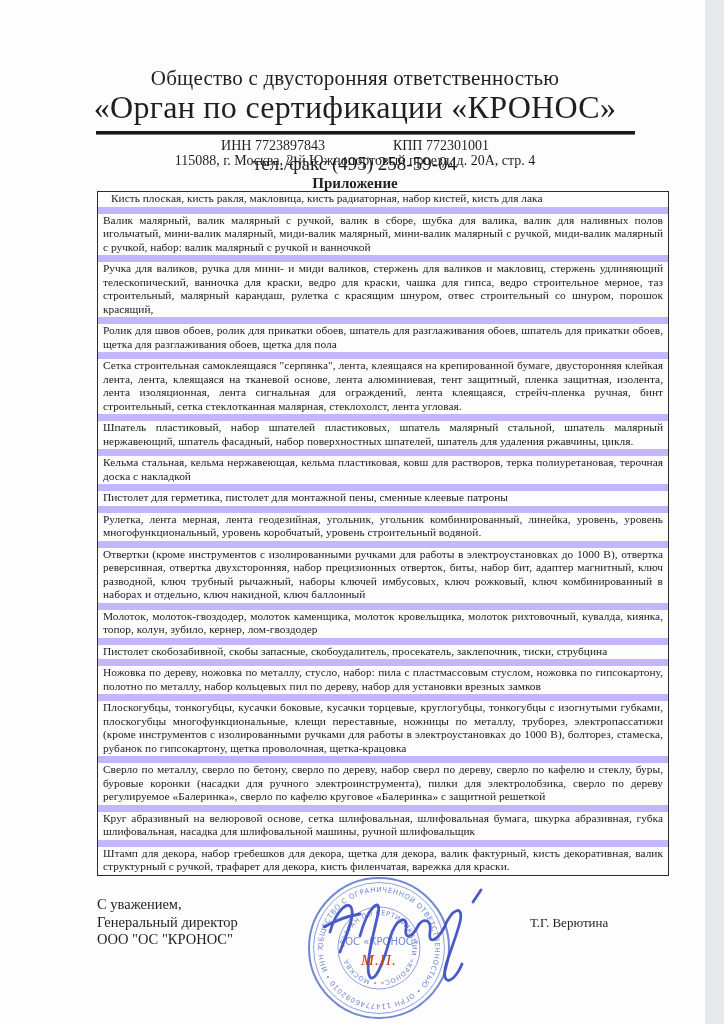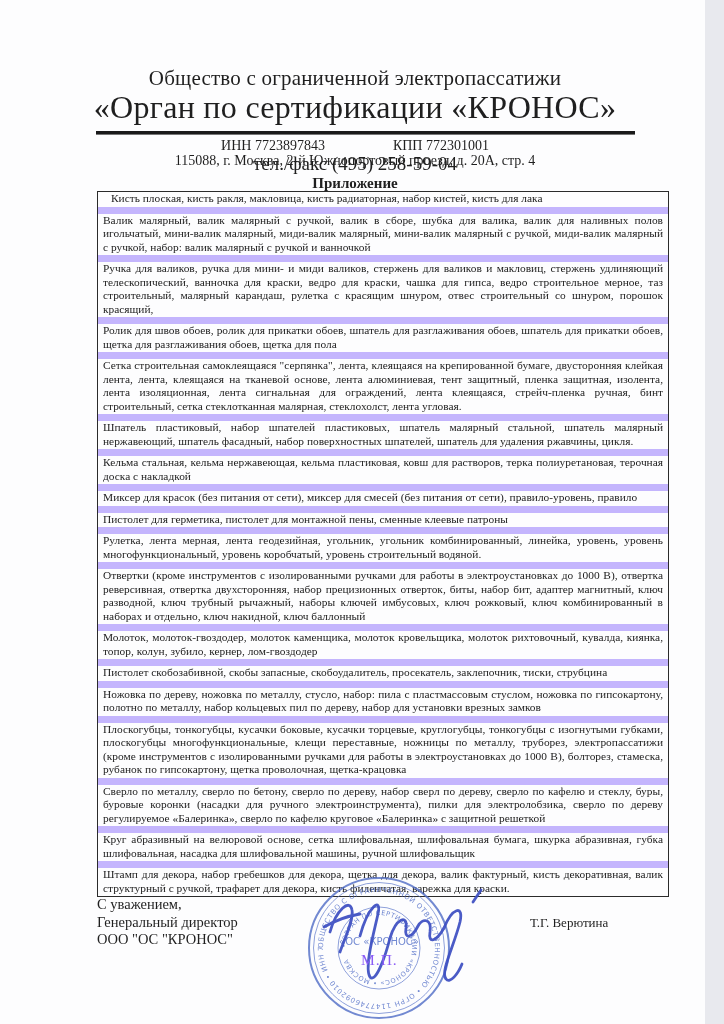--- a/index.html
+++ b/index.html
@@ -57,51 +57,50 @@
   .stamp-svg {
     position:absolute; left:302px; top:871px; width:154px; height:154px;
     opacity:0.82;
   }
   .signature-svg {
     position:absolute; left:316px; top:880px; width:178px; height:118px;
     opacity:0.92;
   }
   .seal-mark {
     position:absolute; left:361px; top:951px;
-    font-size:15.5px; letter-spacing:1px; color:#8b5cf6;
+    font-size:15.5px; letter-spacing:1px; color:#c2410c;font-style:italic;
   }
   .stamp-text { font-family:"DejaVu Sans", sans-serif; }
 </style>
 </head>
 <body>
 
 <div class="scan-edge"></div>
 
 <div class="header">
-  <div class="org-type">Общество с ограниченной электропассатижи</div>
+  <div class="org-type">Общество с двусторонняя ответственностью</div>
   <div class="org-name">«Орган по сертификации «КРОНОС»</div>
   <div class="header-rule"></div>
   <div class="inn-line">
     <span>ИНН 7723897843</span>
     <span>КПП 772301001</span>
   </div>
   <div class="addr-line">115088, г. Москва, 2-й Южнопортовый проезд, д. 20А, стр. 4</div>
   <div class="phone-line">тел./факс (495) 258-59-04</div>
   <div class="appendix">Приложение</div>
 </div>
 
 <div class="products-table">
   <div class="row">Кисть плоская, кисть ракля, макловица, кисть радиаторная, набор кистей, кисть для лака</div>
   <div class="row">Валик малярный, валик малярный с ручкой, валик в сборе, шубка для валика, валик для наливных полов игольчатый, мини-валик малярный, миди-валик малярный, мини-валик малярный с ручкой, миди-валик малярный с ручкой, набор: валик малярный с ручкой и ванночкой</div>
   <div class="row">Ручка для валиков, ручка для мини- и миди валиков, стержень для валиков и макловиц, стержень удлиняющий телескопический, ванночка для краски, ведро для краски, чашка для гипса, ведро строительное мерное, таз строительный, малярный карандаш, рулетка с красящим шнуром, отвес строительный со шнуром, порошок красящий,</div>
   <div class="row">Ролик для швов обоев, ролик для прикатки обоев, шпатель для разглаживания обоев, шпатель для прикатки обоев, щетка для разглаживания обоев, щетка для пола</div>
   <div class="row">Сетка строительная самоклеящаяся "серпянка", лента, клеящаяся на крепированной бумаге, двусторонняя клейкая лента, лента, клеящаяся на тканевой основе, лента алюминиевая, тент защитный, пленка защитная, изолента, лента изоляционная, лента сигнальная для ограждений, лента клеящаяся, стрейч-пленка ручная, бинт строительный, сетка стеклотканная малярная, стеклохолст, лента угловая.</div>
   <div class="row">Шпатель пластиковый, набор шпателей пластиковых, шпатель малярный стальной, шпатель малярный нержавеющий, шпатель фасадный, набор поверхностных шпателей, шпатель для удаления ржавчины, цикля.</div>
   <div class="row">Кельма стальная, кельма нержавеющая, кельма пластиковая, ковш для растворов, терка полиуретановая, терочная доска с накладкой</div>
-  <div class="row">Миксер для красок (без питания от сети), миксер для смесей (без питания от сети), правило-уровень, правило</div>
   <div class="row">Пистолет для герметика, пистолет для монтажной пены, сменные клеевые патроны</div>
   <div class="row">Рулетка, лента мерная, лента геодезийная, угольник, угольник комбинированный, линейка, уровень, уровень многофункциональный, уровень коробчатый, уровень строительный водяной.</div>
   <div class="row">Отвертки (кроме инструментов с изолированными ручками для работы в электроустановках до 1000 В), отвертка реверсивная, отвертка двухсторонняя, набор прецизионных отверток, биты, набор бит, адаптер магнитный, ключ разводной, ключ трубный рычажный, наборы ключей имбусовых, ключ рожковый, ключ комбинированный в наборах и отдельно, ключ накидной, ключ баллонный</div>
   <div class="row">Молоток, молоток-гвоздодер, молоток каменщика, молоток кровельщика, молоток рихтовочный, кувалда, киянка, топор, колун, зубило, кернер, лом-гвоздодер</div>
   <div class="row">Пистолет скобозабивной, скобы запасные, скобоудалитель, просекатель, заклепочник, тиски, струбцина</div>
   <div class="row">Ножовка по дереву, ножовка по металлу, стусло, набор: пила с пластмассовым стуслом, ножовка по гипсокартону, полотно по металлу, набор кольцевых пил по дереву, набор для установки врезных замков</div>
   <div class="row">Плоскогубцы, тонкогубцы, кусачки боковые, кусачки торцевые, круглогубцы, тонкогубцы с изогнутыми губками, плоскогубцы многофункциональные, клещи переставные, ножницы по металлу, труборез, электропассатижи (кроме инструментов с изолированными ручками для работы в электроустановках до 1000 В), болторез, стамеска, рубанок по гипсокартону, щетка проволочная, щетка-крацовка</div>
   <div class="row">Сверло по металлу, сверло по бетону, сверло по дереву, набор сверл по дереву, сверло по кафелю и стеклу, буры, буровые коронки (насадки для ручного электроинструмента), пилки для электролобзика, сверло по дереву регулируемое «Балеринка», сверло по кафелю круговое «Балеринка» с защитной решеткой</div>
   <div class="row">Круг абразивный на велюровой основе, сетка шлифовальная, шлифовальная бумага, шкурка абразивная, губка шлифовальная, насадка для шлифовальной машины, ручной шлифовальщик</div>
   <div class="row">Штамп для декора, набор гребешков для декора, щетка для декора, валик фактурный, кисть декоративная, валик структурный с ручкой, трафарет для декора, кисть филенчатая, варежка для краски.</div>

